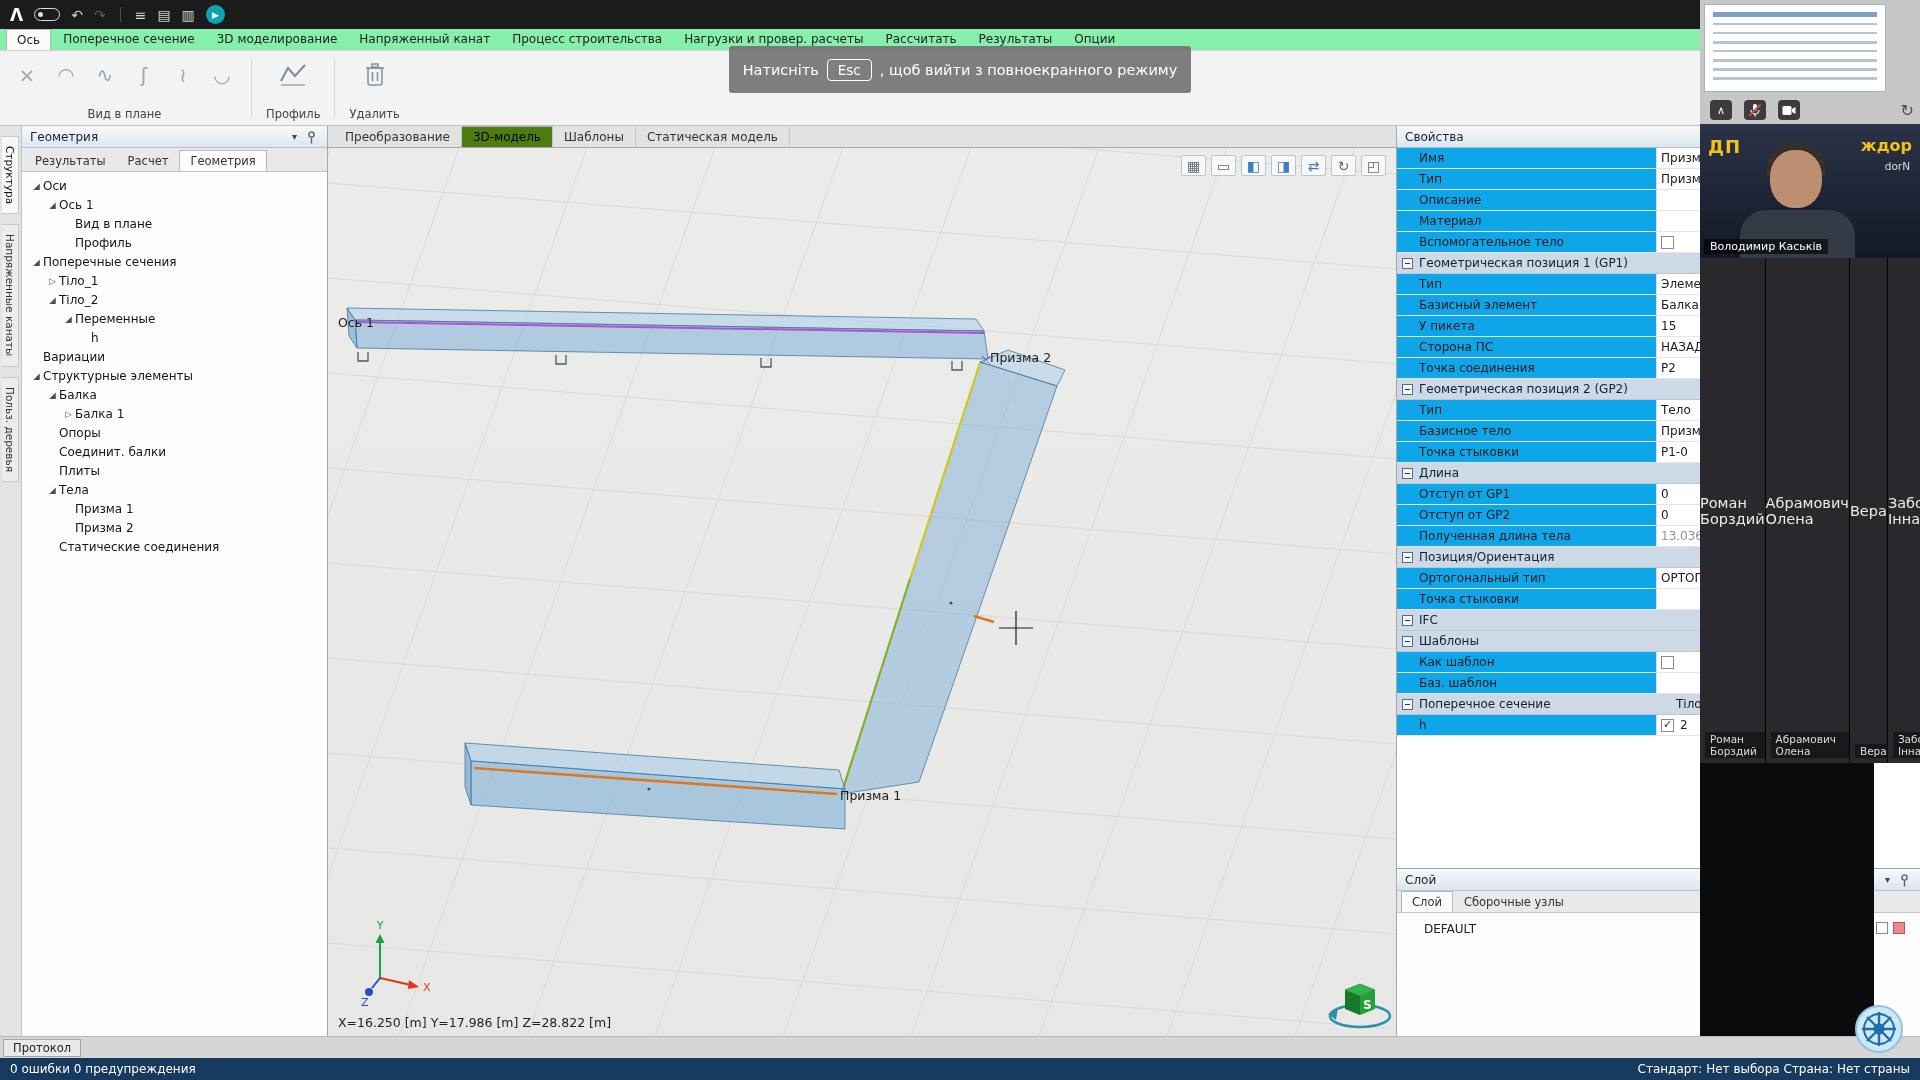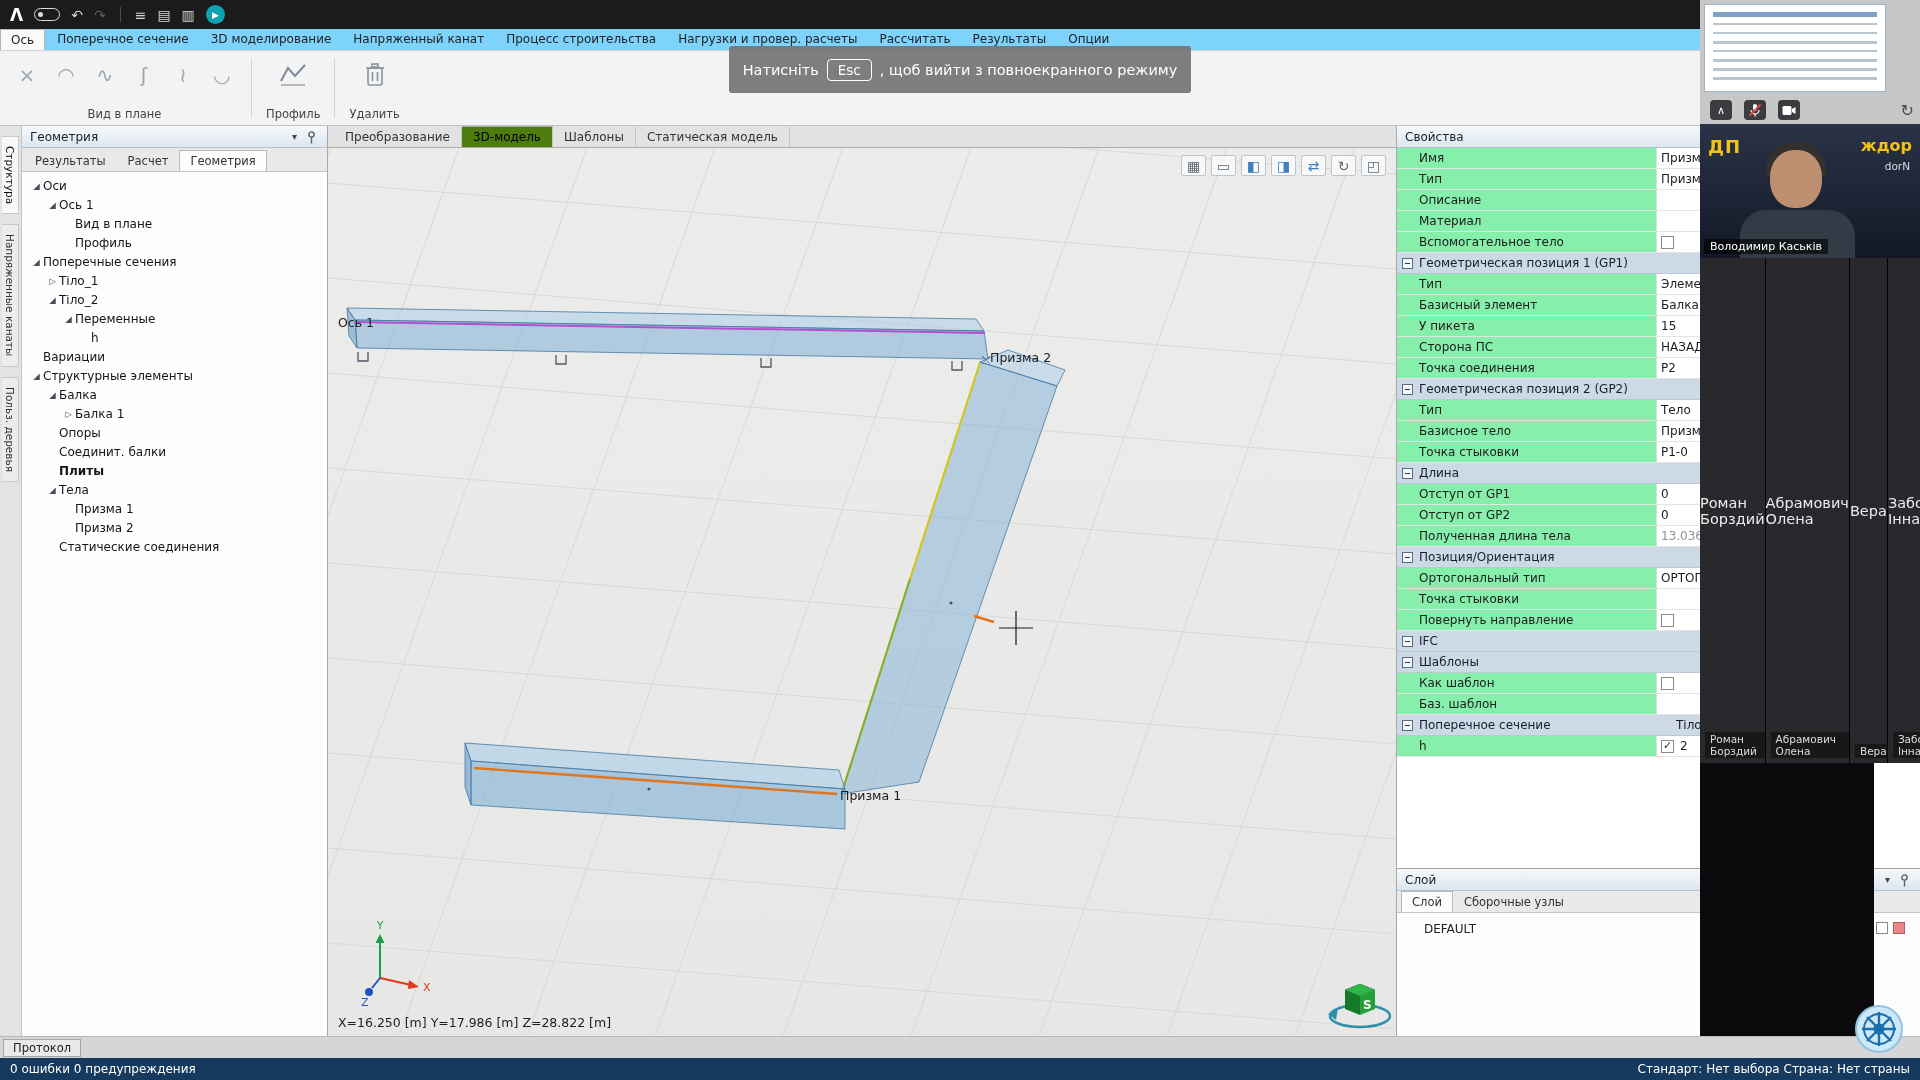--- a/index.html
+++ b/index.html
@@ -13,21 +13,21 @@
   .tb-logo{font-size:17px;font-weight:bold;color:#fff}
   .tb-ic{font-size:14px;color:#d8d8d8}
   .tb-ic.dis{color:#5e5e5e}
   .tb-oval{width:26px;height:13px;border:1.5px solid #ddd;border-radius:7px;position:relative}
   .tb-oval::after{content:"";position:absolute;left:3px;top:2.5px;width:5px;height:5px;border-radius:50%;background:#ddd}
   .tb-sep{width:1px;height:15px;background:#4d4d4d;margin:0 3px}
   .tb-play{width:19px;height:19px;border-radius:50%;background:#0fa3b1;display:flex;align-items:center;justify-content:center;font-size:9px;color:#fff}
   .tb-title{position:absolute;left:0;right:0;text-align:center;font-size:12.5px;color:#efefef}
 
   
-  #menubar{position:absolute;top:29px;left:0;width:1920px;height:22px;background:#7dd3fc;border-bottom:1px solid #d2d2d2;display:flex;align-items:stretch;padding-left:0;gap:2px}
+  #menubar{position:absolute;top:29px;left:0;width:1920px;height:22px;background:#86efac;border-bottom:1px solid #d2d2d2;display:flex;align-items:stretch;padding-left:6px;gap:2px}
   .mitem{font-size:12px;color:#222;padding:3px 10px;white-space:nowrap}
   .mitem.active{background:#fafafa;border:1px solid #b5b5b5;border-bottom:none}
 
   
   #ribbon{position:absolute;top:51px;left:0;width:1920px;height:75px;background:#f3f3f3;border-bottom:1px solid #c2c2c2;display:flex}
   .rgroup{display:flex;flex-direction:column;justify-content:space-between;padding:7px 12px 3px;align-items:center}
   .rtools{display:flex;gap:9px}
   .rtool{width:30px;height:34px;display:flex;align-items:center;justify-content:center;font-size:20px;color:#9aa6b2}
   .rlabel{text-align:center;font-size:11.5px;color:#444;padding:3px 0 1px}
   .rsep{width:1px;background:#d4d4d4;margin:7px 2px}
@@ -61,21 +61,21 @@
   #scene{position:absolute;left:0;top:0}
   .vicons{position:absolute;top:7px;right:10px;display:flex;gap:5px}
   .vic{width:25px;height:21px;background:rgba(252,252,252,.75);border:1px solid #bcc4cc;border-radius:2px;display:flex;align-items:center;justify-content:center;font-size:14px;color:#5c6c7a}
   .vic.blue{color:#3f7fc0}
   .coords{position:absolute;left:10px;bottom:6px;font-size:12.5px;color:#1f1f1f}
   #scene text{font-family:"DejaVu Sans","Liberation Sans",sans-serif}
 
   
   #propspanel{position:absolute;left:1396px;top:126px;width:524px;height:742px;background:#fff;border-left:1px solid #a8a8a8}
   .props{position:absolute;top:22px;left:0;right:0}
-  .prow{display:flex;height:21px;align-items:center;border-bottom:1px solid #e4e4e4;background:#86efac}
+  .prow{display:flex;height:21px;align-items:center;border-bottom:1px solid #e4e4e4;background:#0ea5e9}
   .prow.pg{background:#cdd9e7;border-bottom:1px solid #b9c6d4}
   .gbox{width:11px;height:11px;border:1px solid #5a6b7c;background:#f4f7fa;margin-left:5px;flex:none;display:flex;align-items:center;justify-content:center}
   .gbox::after{content:"";width:5px;height:1px;background:#334}
   .plab{flex:none;width:259px;overflow:hidden;white-space:nowrap;font-size:12px;color:#1c1c1c}
   .prow.pr .plab{padding-left:22px}
   .prow.pg .plab{padding-left:6px;color:#13202e}
   .pval{flex:1;display:flex;align-items:center;position:relative;height:100%;border-left:1px solid #ddd;background:#fff;padding-left:4px;font-size:12px;color:#1c1c1c;overflow:hidden}
   .prow.pg .pval{background:transparent;border-left:none}
   .prow.muted .pvt{color:#929292}
   .pcb{width:13px;height:13px;border:1px solid #8a8a8a;background:#fff;margin-right:6px;flex:none;position:relative}
@@ -288,21 +288,21 @@
         <div class="titem" style="padding-left: 24px;">
           <span class="texp"></span>
           <span class="tlabel">Опоры</span>
         </div>
 
         <div class="titem" style="padding-left: 24px;">
           <span class="texp"></span>
           <span class="tlabel">Соединит. балки</span>
         </div>
 
-        <div class="titem" style="padding-left: 24px; font-weight: bold;">
+        <div class="titem" style="padding-left: 24px;">
           <span class="texp"></span>
           <span class="tlabel">Плиты</span>
         </div>
 
         <div class="titem" style="padding-left: 24px;">
           <span class="texp">◢</span>
           <span class="tlabel">Тела</span>
         </div>
 
         <div class="titem" style="padding-left: 40px;">
@@ -667,29 +667,20 @@
         <div class="prow pr">
 
           <span class="plab">Точка стыковки</span>
           <span class="pval">
 
             <span class="pvt"></span>
 
           </span>
         </div>
 
-        <div class="prow pr">
-
-          <span class="plab">Повернуть направление</span>
-          <span class="pval">
-            <span class="pcb off"></span>
-            <span class="pvt"></span>
-
-          </span>
-        </div>
 
         <div class="prow pg">
           <span class="gbox"></span>
           <span class="plab">IFC</span>
           <span class="pval">
 
             <span class="pvt"></span>
 
           </span>
         </div>

